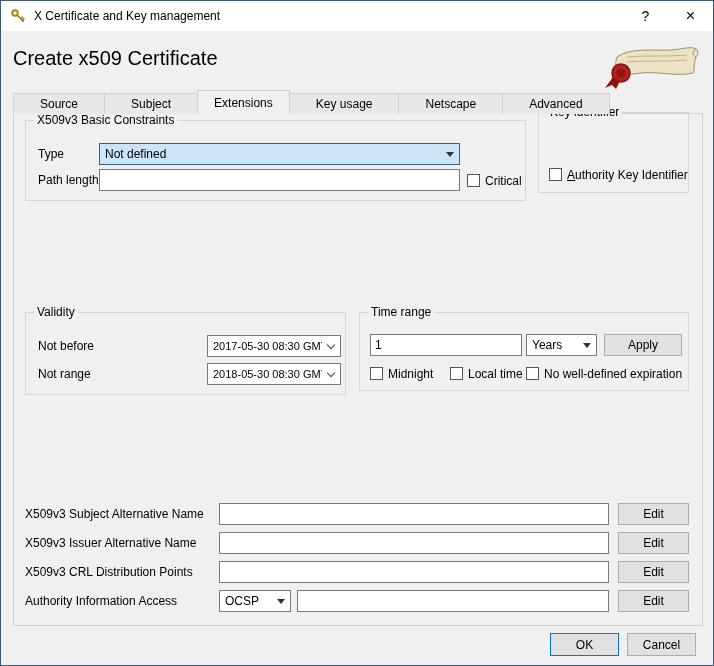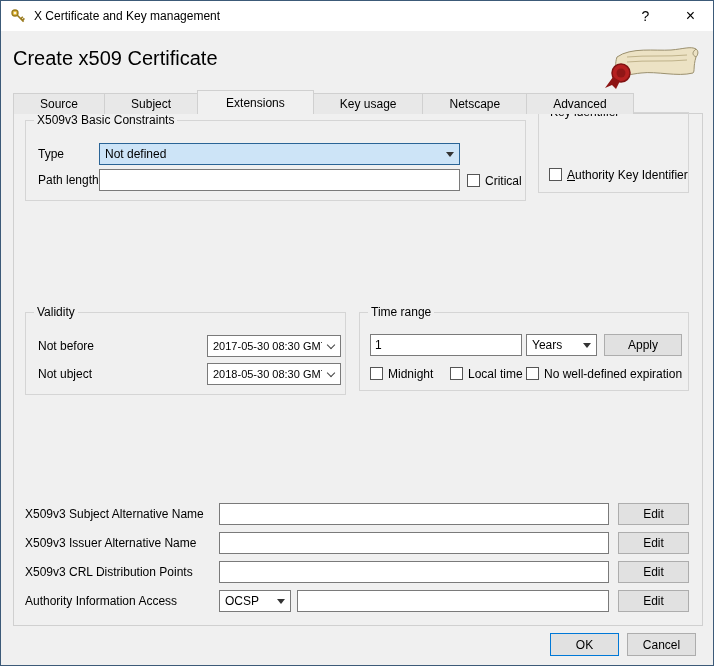--- a/index.html
+++ b/index.html
@@ -15,21 +15,21 @@
   .title-text { margin-left: 8px; font-size: 12px; }
   .caption-btn { position: absolute; top: 0; width: 45px; height: 30px; display: flex; align-items: center; justify-content: center; font-size: 14px; cursor: default; }
   .caption-btn.help { right: 45px; }
   .caption-btn.close { right: 0; font-size: 16px; }
   
   .page-title { position: absolute; left: 12px; top: 46px; font-size: 20px; }
   .logo { position: absolute; right: 12px; top: 42px; }
   
   .tabs { position: absolute; left: 12px; top: 89px; height: 24px; display: flex; align-items: flex-end; z-index: 3; }
   .tab { height: 21px; padding: 0 26px; background: #e8e8e8; border: 1px solid #d0d0d0; border-bottom: none; display: flex; align-items: center; margin-right: -1px; }
-  .tab.active { height: 24px; padding: 0 28px; background: #f0f0f0; position: relative; z-index: 4; }
+  .tab.active { height: 24px; padding: 0 16px; background: #f0f0f0; position: relative; z-index: 4; }
   .tab-frame { position: absolute; left: 12px; top: 112px; width: 690px; height: 513px; border: 1px solid #d0d0d0; background: #f0f0f0; }
   
   .group { position: absolute; border: 1px solid #d5d5d5; z-index: 2; }
   .group-title { position: absolute; top: -8px; left: 8px; background: #f0f0f0; padding: 0 3px; white-space: nowrap; }
   .lbl { position: absolute; height: 22px; line-height: 22px; white-space: nowrap; }
   
   .combo { position: absolute; height: 22px; background: #fff; border: 1px solid #7a7a7a; display: flex; align-items: center; cursor: default; }
   .combo.focused { background: #cde4f7; border-color: #2a6496; }
   .combo-text { flex: 1; padding-left: 5px; white-space: nowrap; overflow: hidden; }
   .combo-text.small { font-size: 11px; }
@@ -111,21 +111,21 @@
 
   <div class="group" style="left:24px; top:311px; width:321px; height:83px;">
     <span class="group-title">Validity</span>
     <span class="lbl" style="left:12px; top:22px;">Not before</span>
     <div class="combo" style="left:181px; top:22px; width:134px;">
       <span class="combo-text small">2017-05-30 08:30 GMT</span>
       <span class="combo-arrow">
           <span class="chev"></span>
         </span>
     </div>
-    <span class="lbl" style="left:12px; top:50px;">Not ubject</span>
+    <span class="lbl" style="left:12px; top:50px;">Not range</span>
     <div class="combo" style="left:181px; top:50px; width:134px;">
       <span class="combo-text small">2018-05-30 08:30 GMT</span>
       <span class="combo-arrow">
           <span class="chev"></span>
         </span>
     </div>
   </div>
 
   <div class="group" style="left:358px; top:311px; width:330px; height:79px;">
     <span class="group-title">Time range</span>

